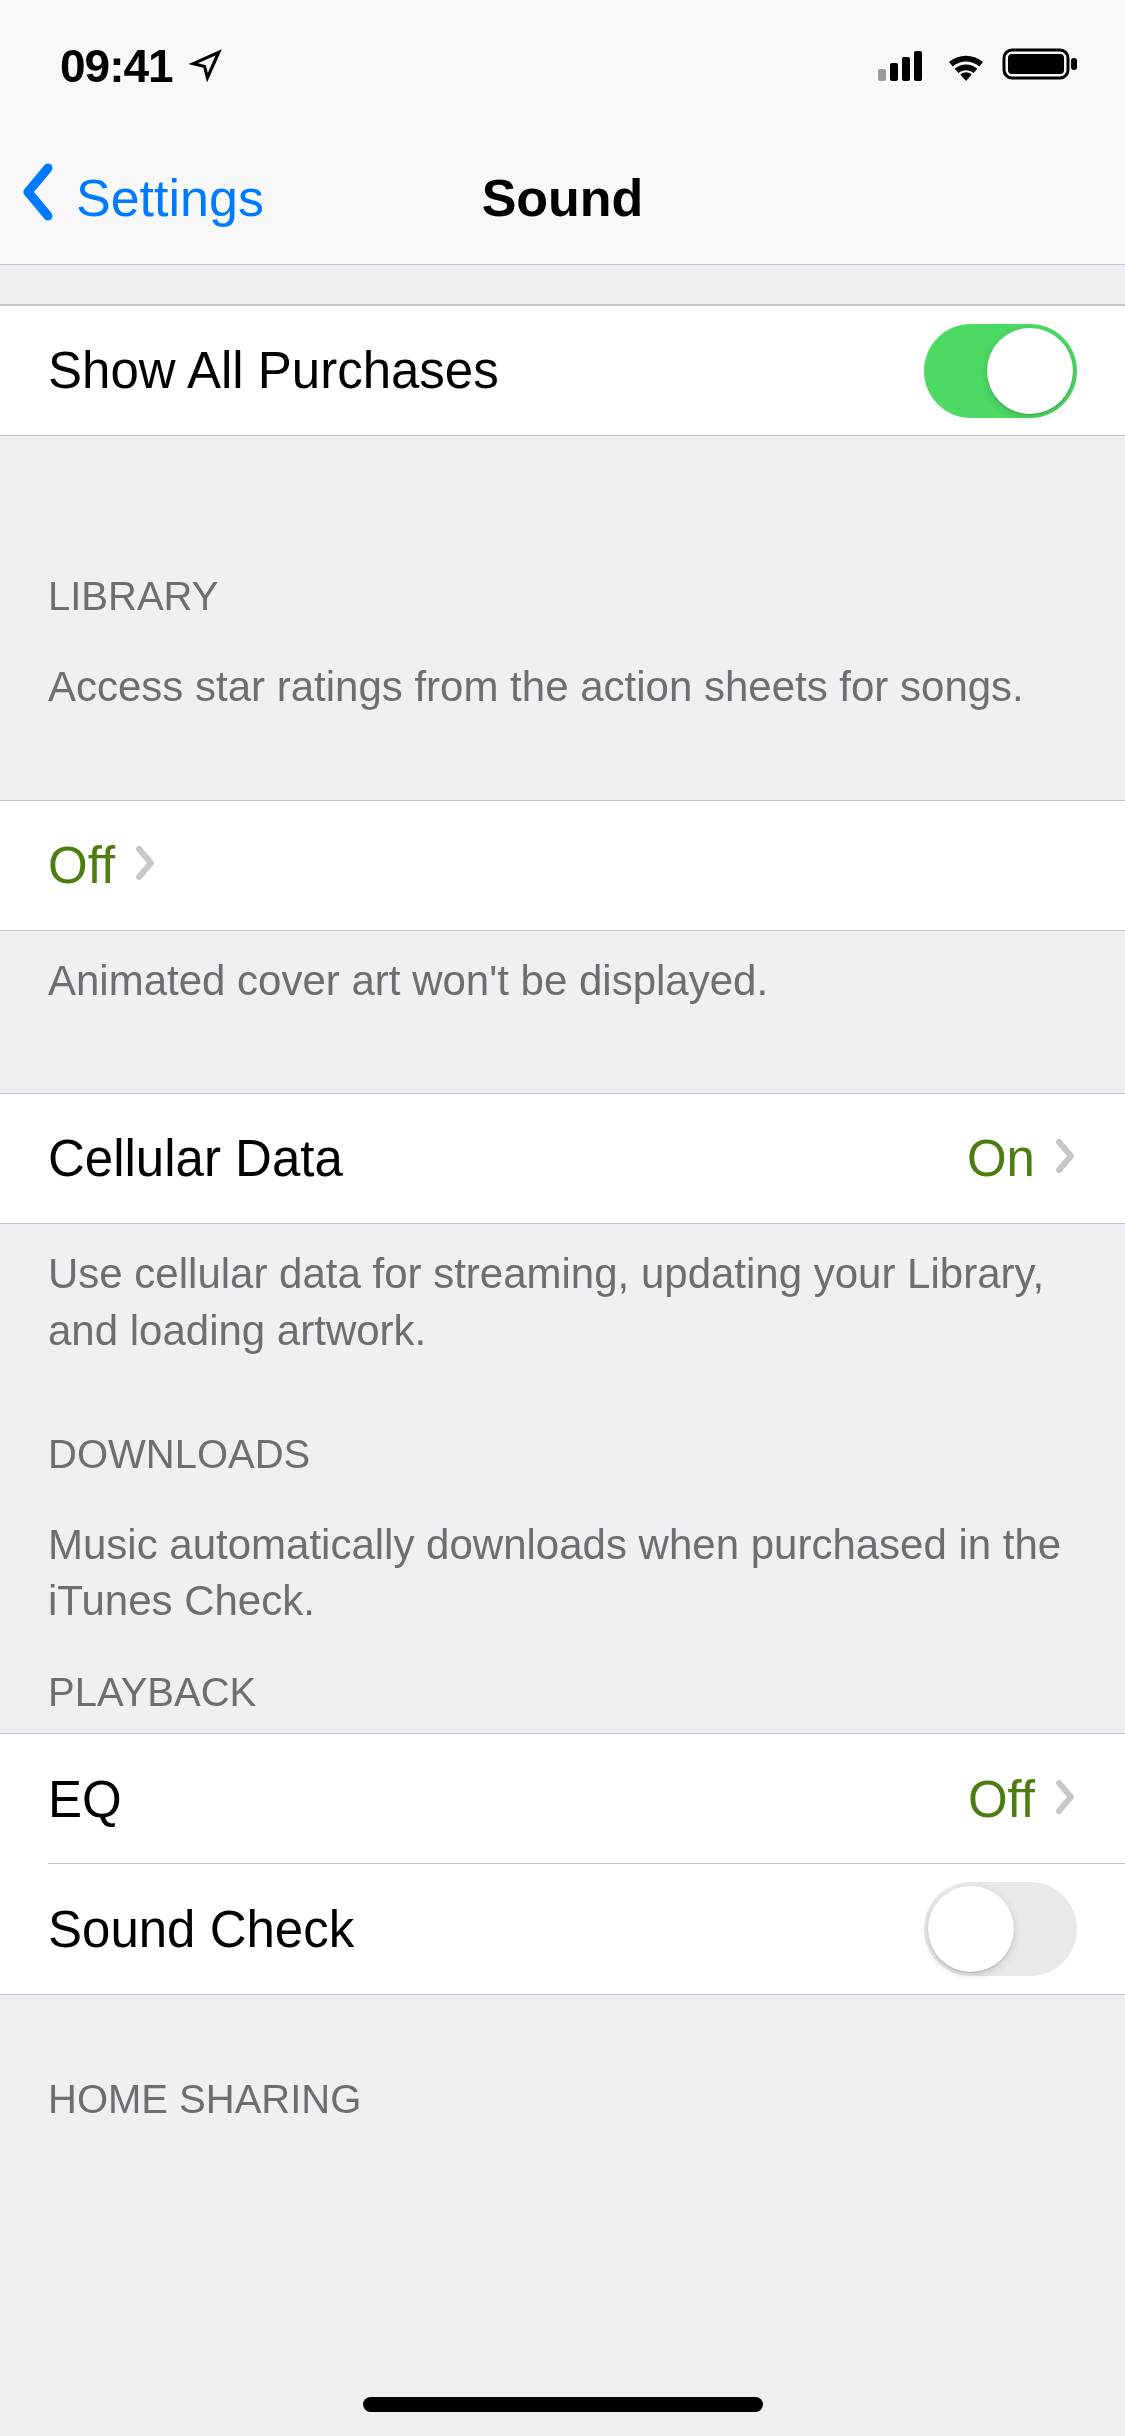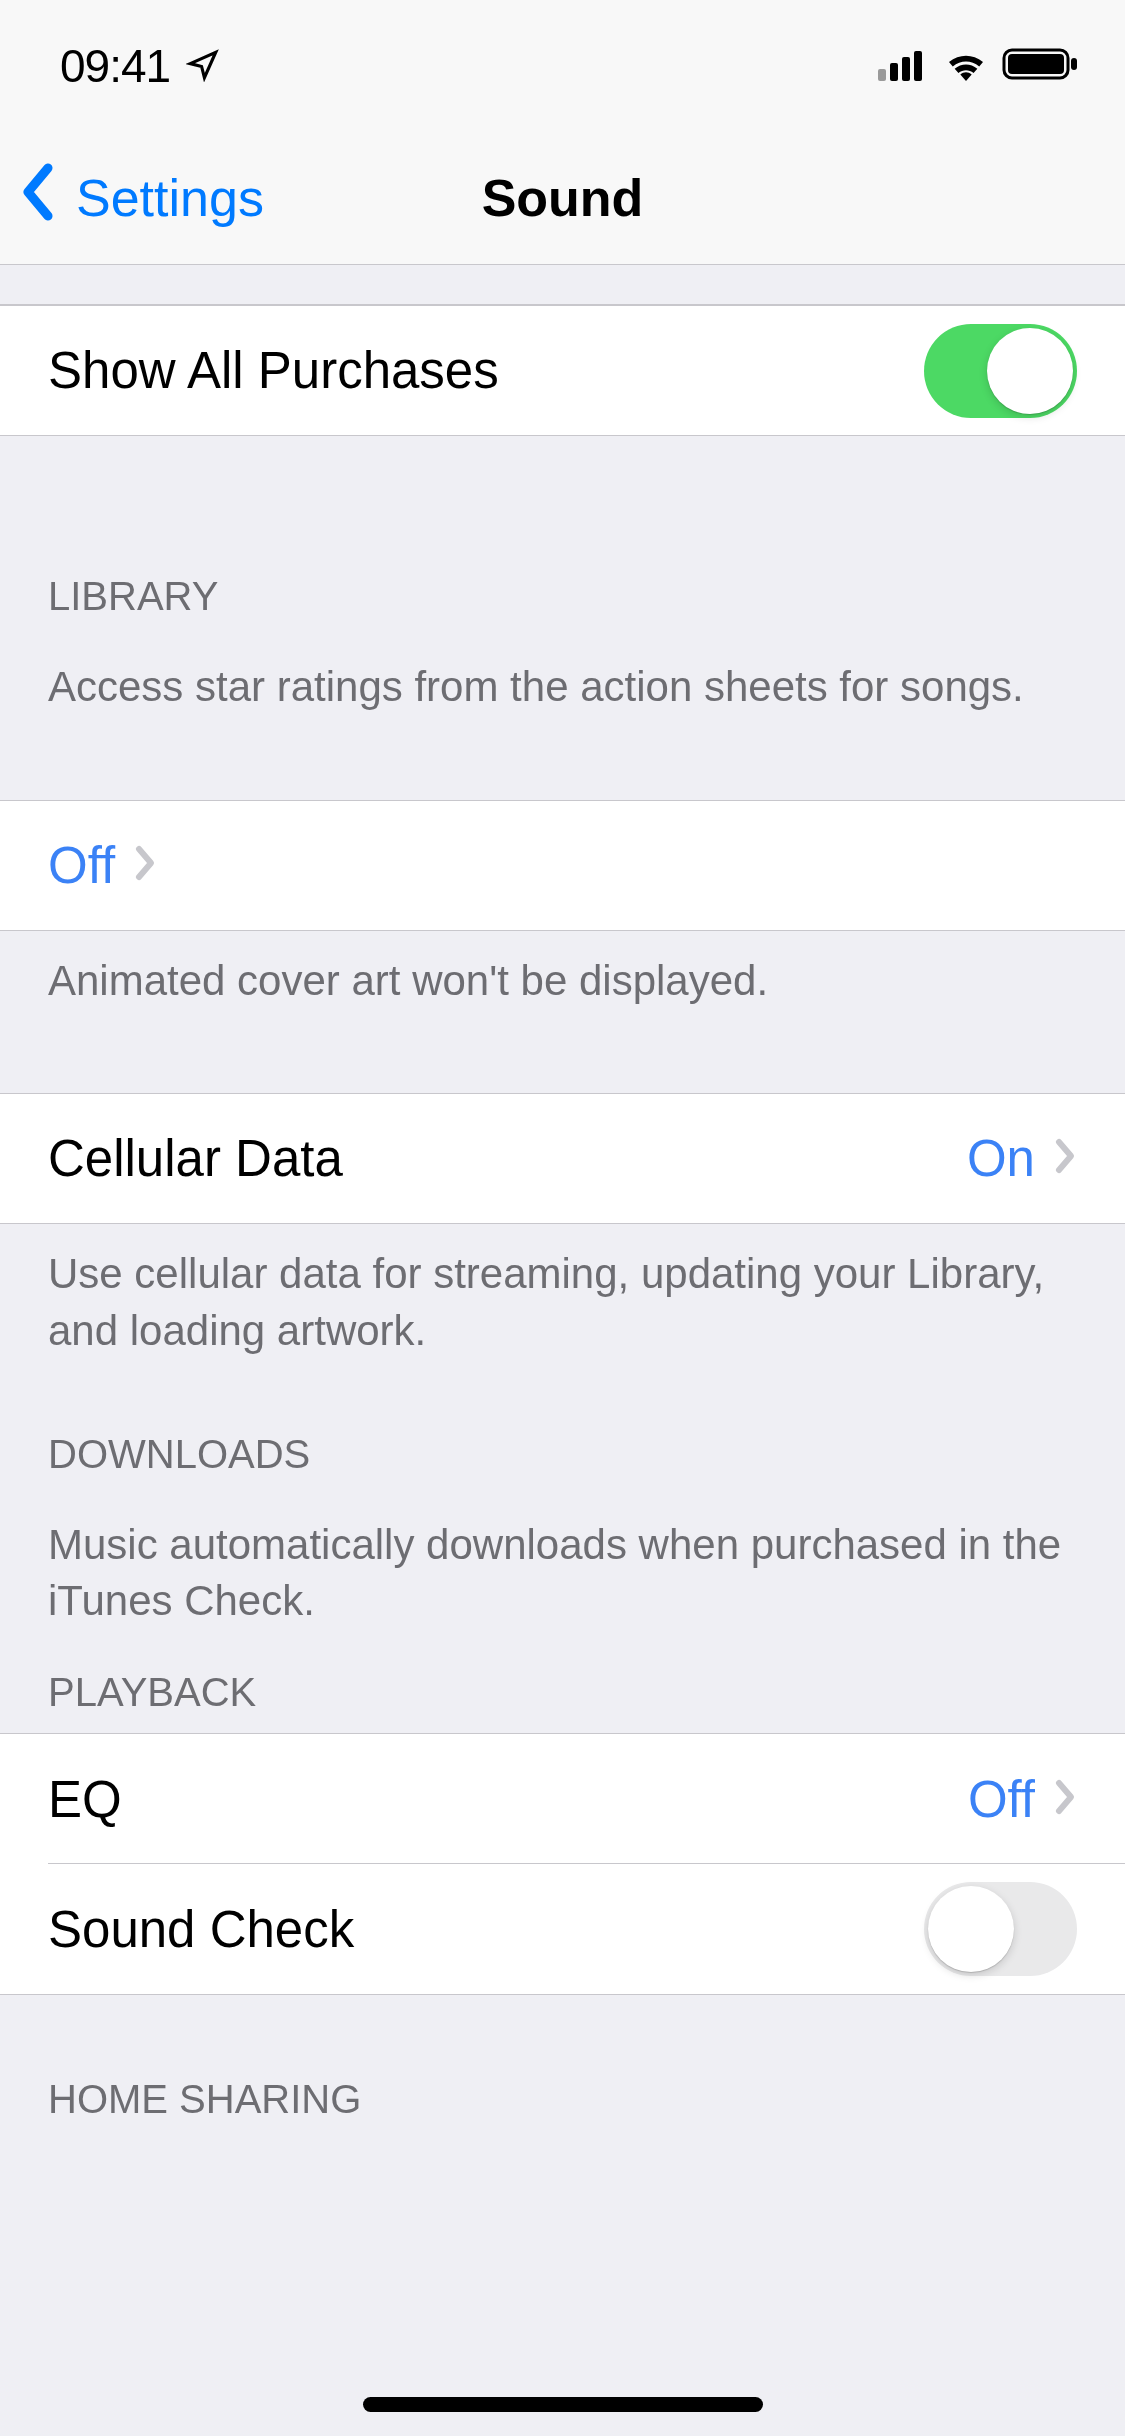--- a/index.html
+++ b/index.html
@@ -21,21 +21,21 @@
       align-items: center;
       justify-content: space-between;
       padding: 0 45px 0 60px;
       background: #f8f8f8;
     }
     .status-left {
       display: flex;
       align-items: center;
       gap: 16px;
       font-size: 46px;
-      font-weight: 400;
+      font-weight: 700;
       letter-spacing: -1px;
     }
     .status-right {
       display: flex;
       align-items: center;
       gap: 12px;
     }
     .nav-bar {
       height: 133px;
       background: #f8f8f8;
@@ -111,21 +111,21 @@
       left: 48px;
       right: 0;
       bottom: 0;
       height: 1px;
       background: #c8c7cc;
     }
     .cell-label {
       flex: 1;
     }
     .cell-value {
-      color: #3b82f6;
+      color: #4d7c0f;
       font-size: 51px;
       margin-right: 18px;
     }
     .chevron {
       color: #c7c7cc;
     }
     .toggle {
       width: 153px;
       height: 94px;
       border-radius: 47px;

